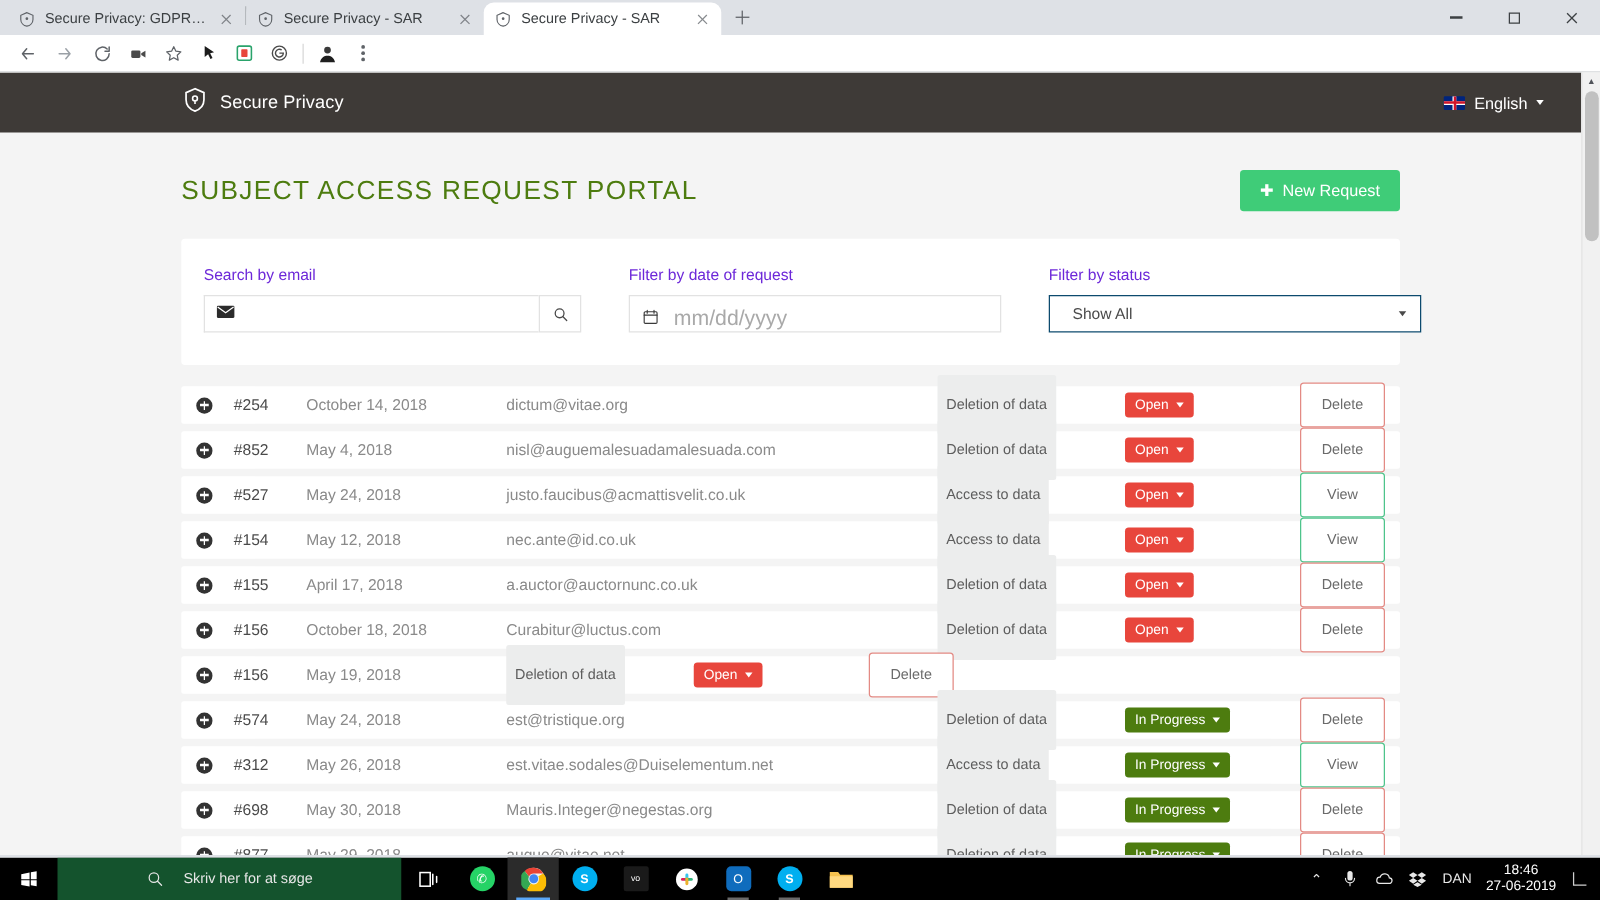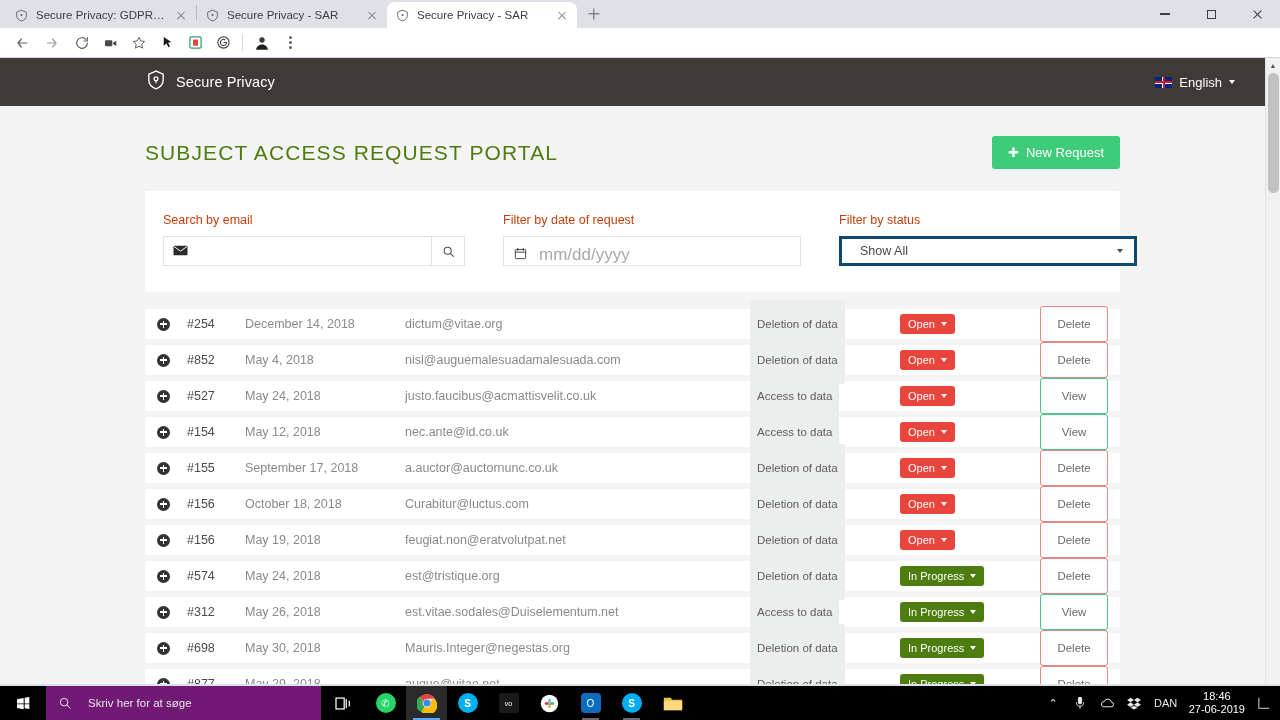--- a/index.html
+++ b/index.html
@@ -118,37 +118,37 @@
     font-family:"Liberation Sans", sans-serif;
   }
   .plusglyph { font-size:13px; line-height:1; }
 
   
   .filtercard {
     margin: 22px 145px 0 145px; background:#fff; border-radius:3px;
     padding: 22px 18px 26px 18px; display:flex; gap:38px;
   }
   .fgroup { display:flex; flex-direction:column; }
-  .flabel { font-size:12.5px; color:#c2410c; margin-bottom:9px; }
+  .flabel { font-size:12.5px; color:#6d28d9; margin-bottom:9px; }
   .fctl { display:flex; }
   .input-email {
     width:268px; height:30px; border:1px solid #e2e2e2; border-right:none;
     display:flex; align-items:center; padding:0 9px; background:#fff;
   }
   .btn-search {
     width:34px; height:30px; border:1px solid #e2e2e2; background:#fff;
     display:flex; align-items:center; justify-content:center; color:#4a4a4a;
   }
   .input-date {
     width:298px; height:30px; border:1px solid #e2e2e2; background:#fff;
     display:flex; align-items:flex-end; gap:12px; padding:0 10px;
     font-size:17px; color:#a9a9a9;
   }
   .select-status {
-    width:298px; height:30px; border:3px solid #0c4a6e; background:#fff;
+    width:298px; height:30px; border:1px solid #0c4a6e; background:#fff;
     display:flex; align-items:center; justify-content:space-between;
     padding:0 11px 0 18px; font-size:12.5px; color:#4a4a4a;
   }
   .sel-caret { width:0;height:0;border-left:3.5px solid transparent;border-right:3.5px solid transparent;border-top:4.5px solid #4a4a4a;}
 
   
   .list { margin: 17px 145px 0 145px; }
   .row {
     background:#fff; height:30px; display:flex; align-items:center;
     margin-bottom:6px; border-radius:2px; padding: 0 12px 0 12px;
@@ -186,23 +186,23 @@
   .act-delete { border:1px solid #e38a84; color:#6b6b6b; }
   .act-view   { border:1px solid #4ec48b; color:#6b6b6b; }
 
   
   .taskbar {
     width:1280px; height:34px; background:#000; display:flex; align-items:center;
     color:#fff; font-size:11.5px;
   }
   .tb-start { width:46px; height:34px; display:flex; align-items:center; justify-content:center;}
   .tb-search {
-    width:275px; height:34px; background:#701a75;
+    width:275px; height:34px; background:#14532d;
     display:flex; align-items:center; gap:16px; padding:0 12px;
-    color:#e6e6e6; font-size:11.5px;
+    color:#e6e6e6; font-size:11.5px;justify-content:center;
   }
   .tb-task { width:44px; height:34px; display:flex; align-items:center; justify-content:center;}
   .tb-apps { display:flex; align-items:center; }
   .tb-app {
     width:41px; height:34px; display:flex; align-items:center; justify-content:center;
     position:relative;
   }
   .tb-app.active { background:#2b2b2b; }
   .tb-app.active::after {
     content:''; position:absolute; bottom:0; left:7px; right:7px; height:2px; background:#5ba7f7;
@@ -404,21 +404,21 @@
           </div>
         </div>
       </div>
 
       <div class="list" id="request-list">
           <div class="row">
             <div class="c-exp">
               <span class="plusicon"></span>
             </div>
             <div class="c-id">#254</div>
-            <div class="c-date">December 14, 2018</div>
+            <div class="c-date">October 14, 2018</div>
             <div class="c-email">dictum@vitae.org</div>
             <div class="c-type">
               <span class="typechip">Deletion of data</span>
             </div>
             <div class="c-status">
               <button class="statusbtn st-open">
                 <span>Open</span>
                 <span class="caret-d"></span>
               </button>
             </div>
@@ -492,21 +492,21 @@
               <button class="actbtn act-view">
                 <span>View</span>
               </button>
             </div>
           </div>
           <div class="row">
             <div class="c-exp">
               <span class="plusicon"></span>
             </div>
             <div class="c-id">#155</div>
-            <div class="c-date">September 17, 2018</div>
+            <div class="c-date">April 17, 2018</div>
             <div class="c-email">a.auctor@auctornunc.co.uk</div>
             <div class="c-type">
               <span class="typechip">Deletion of data</span>
             </div>
             <div class="c-status">
               <button class="statusbtn st-open">
                 <span>Open</span>
                 <span class="caret-d"></span>
               </button>
             </div>
@@ -537,21 +537,20 @@
                 <span>Delete</span>
               </button>
             </div>
           </div>
           <div class="row">
             <div class="c-exp">
               <span class="plusicon"></span>
             </div>
             <div class="c-id">#156</div>
             <div class="c-date">May 19, 2018</div>
-            <div class="c-email">feugiat.non@eratvolutpat.net</div>
             <div class="c-type">
               <span class="typechip">Deletion of data</span>
             </div>
             <div class="c-status">
               <button class="statusbtn st-open">
                 <span>Open</span>
                 <span class="caret-d"></span>
               </button>
             </div>
             <div class="c-action">

